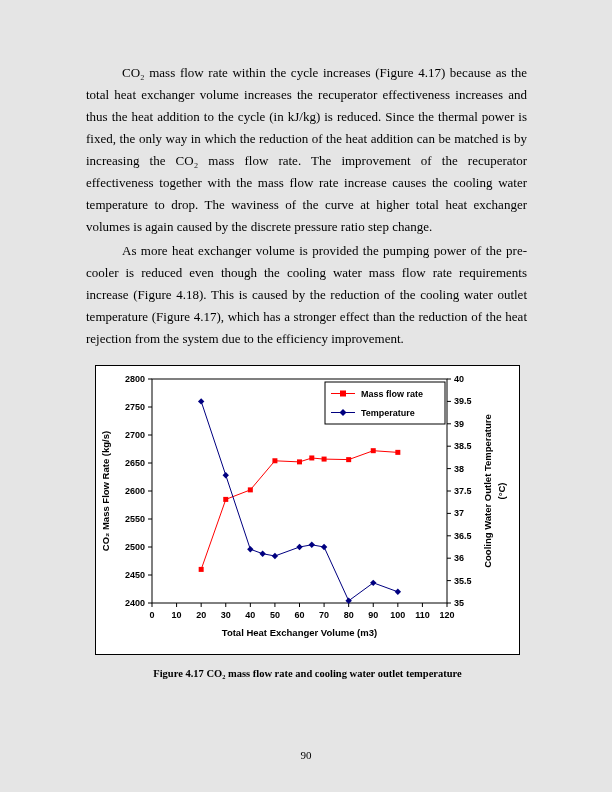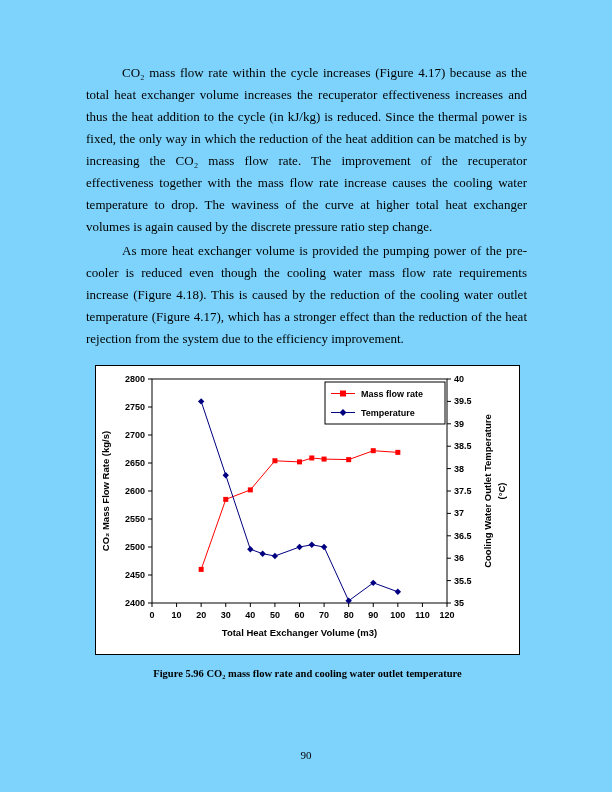--- a/index.html
+++ b/index.html
@@ -1,20 +1,20 @@
 <!DOCTYPE html>
 <html><head>
 <meta charset="utf-8">
 <style>
   html, body { margin: 0; padding: 0; background: #ffffff; }
   .page {
     position: relative;
     width: 612px;
     height: 792px;
-    background: #7dd3fc;
+    background: #e5e5e5;
     overflow: hidden;
     font-family: "Liberation Serif", "DejaVu Serif", serif;
     color: #000000;
   }
   .content { padding: 62px 85px 0 86px; }
   .body-text {
     font-size: 13px;
     line-height: 22px;
     text-align: justify;
     text-indent: 36px;
@@ -159,17 +159,17 @@
           <g>
             <rect x="230" y="17" width="120" height="42" fill="#ffffff" stroke="#000000"></rect>
             <line x1="236" y1="28.5" x2="260" y2="28.5" stroke="#ff0000"></line>
             <rect x="245" y="25.5" width="6" height="6" fill="#ff0000"></rect>
             <text x="266" y="31.5" class="legend-label">Mass flow rate</text>
             <line x1="236" y1="47.5" x2="260" y2="47.5" stroke="#000080"></line>
             <path d="M 248 44 L 251.5 47.5 L 248 51 L 244.5 47.5 Z" fill="#000080"></path>
             <text x="266" y="50.5" class="legend-label">Temperature</text>
           </g>
         </svg>
-      <figcaption>Figure 5.96 CO₂ mass flow rate and cooling water outlet temperature</figcaption>
+      <figcaption>Figure 4.17 CO₂ mass flow rate and cooling water outlet temperature</figcaption>
     </figure>
   </div>
   <div class="page-number">90</div>
 </div>
 
 </body></html>

